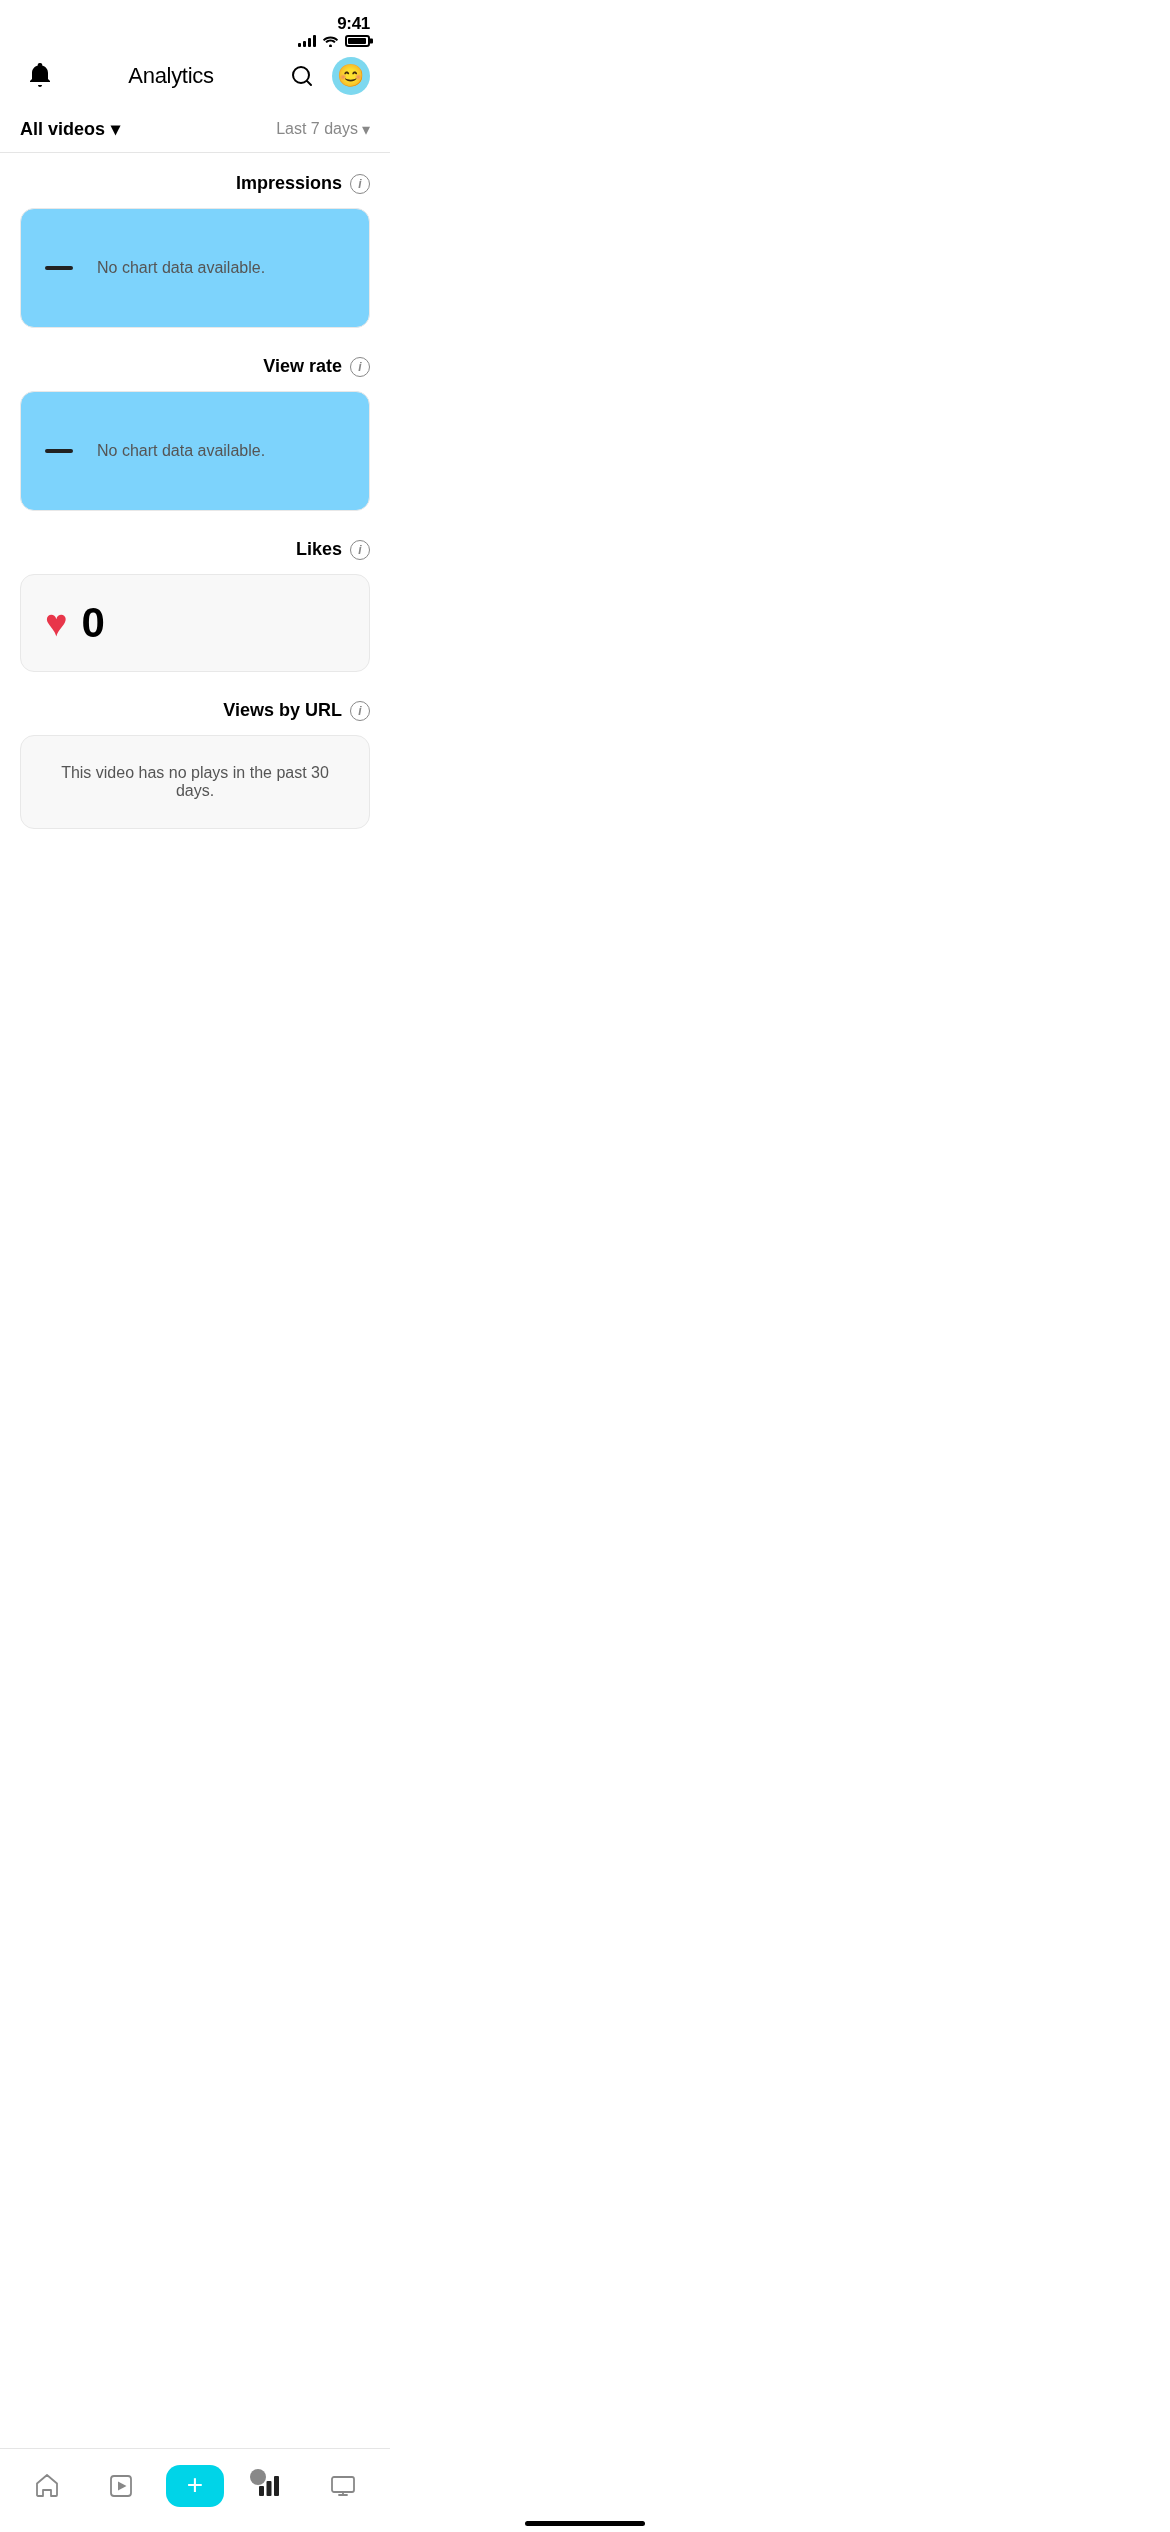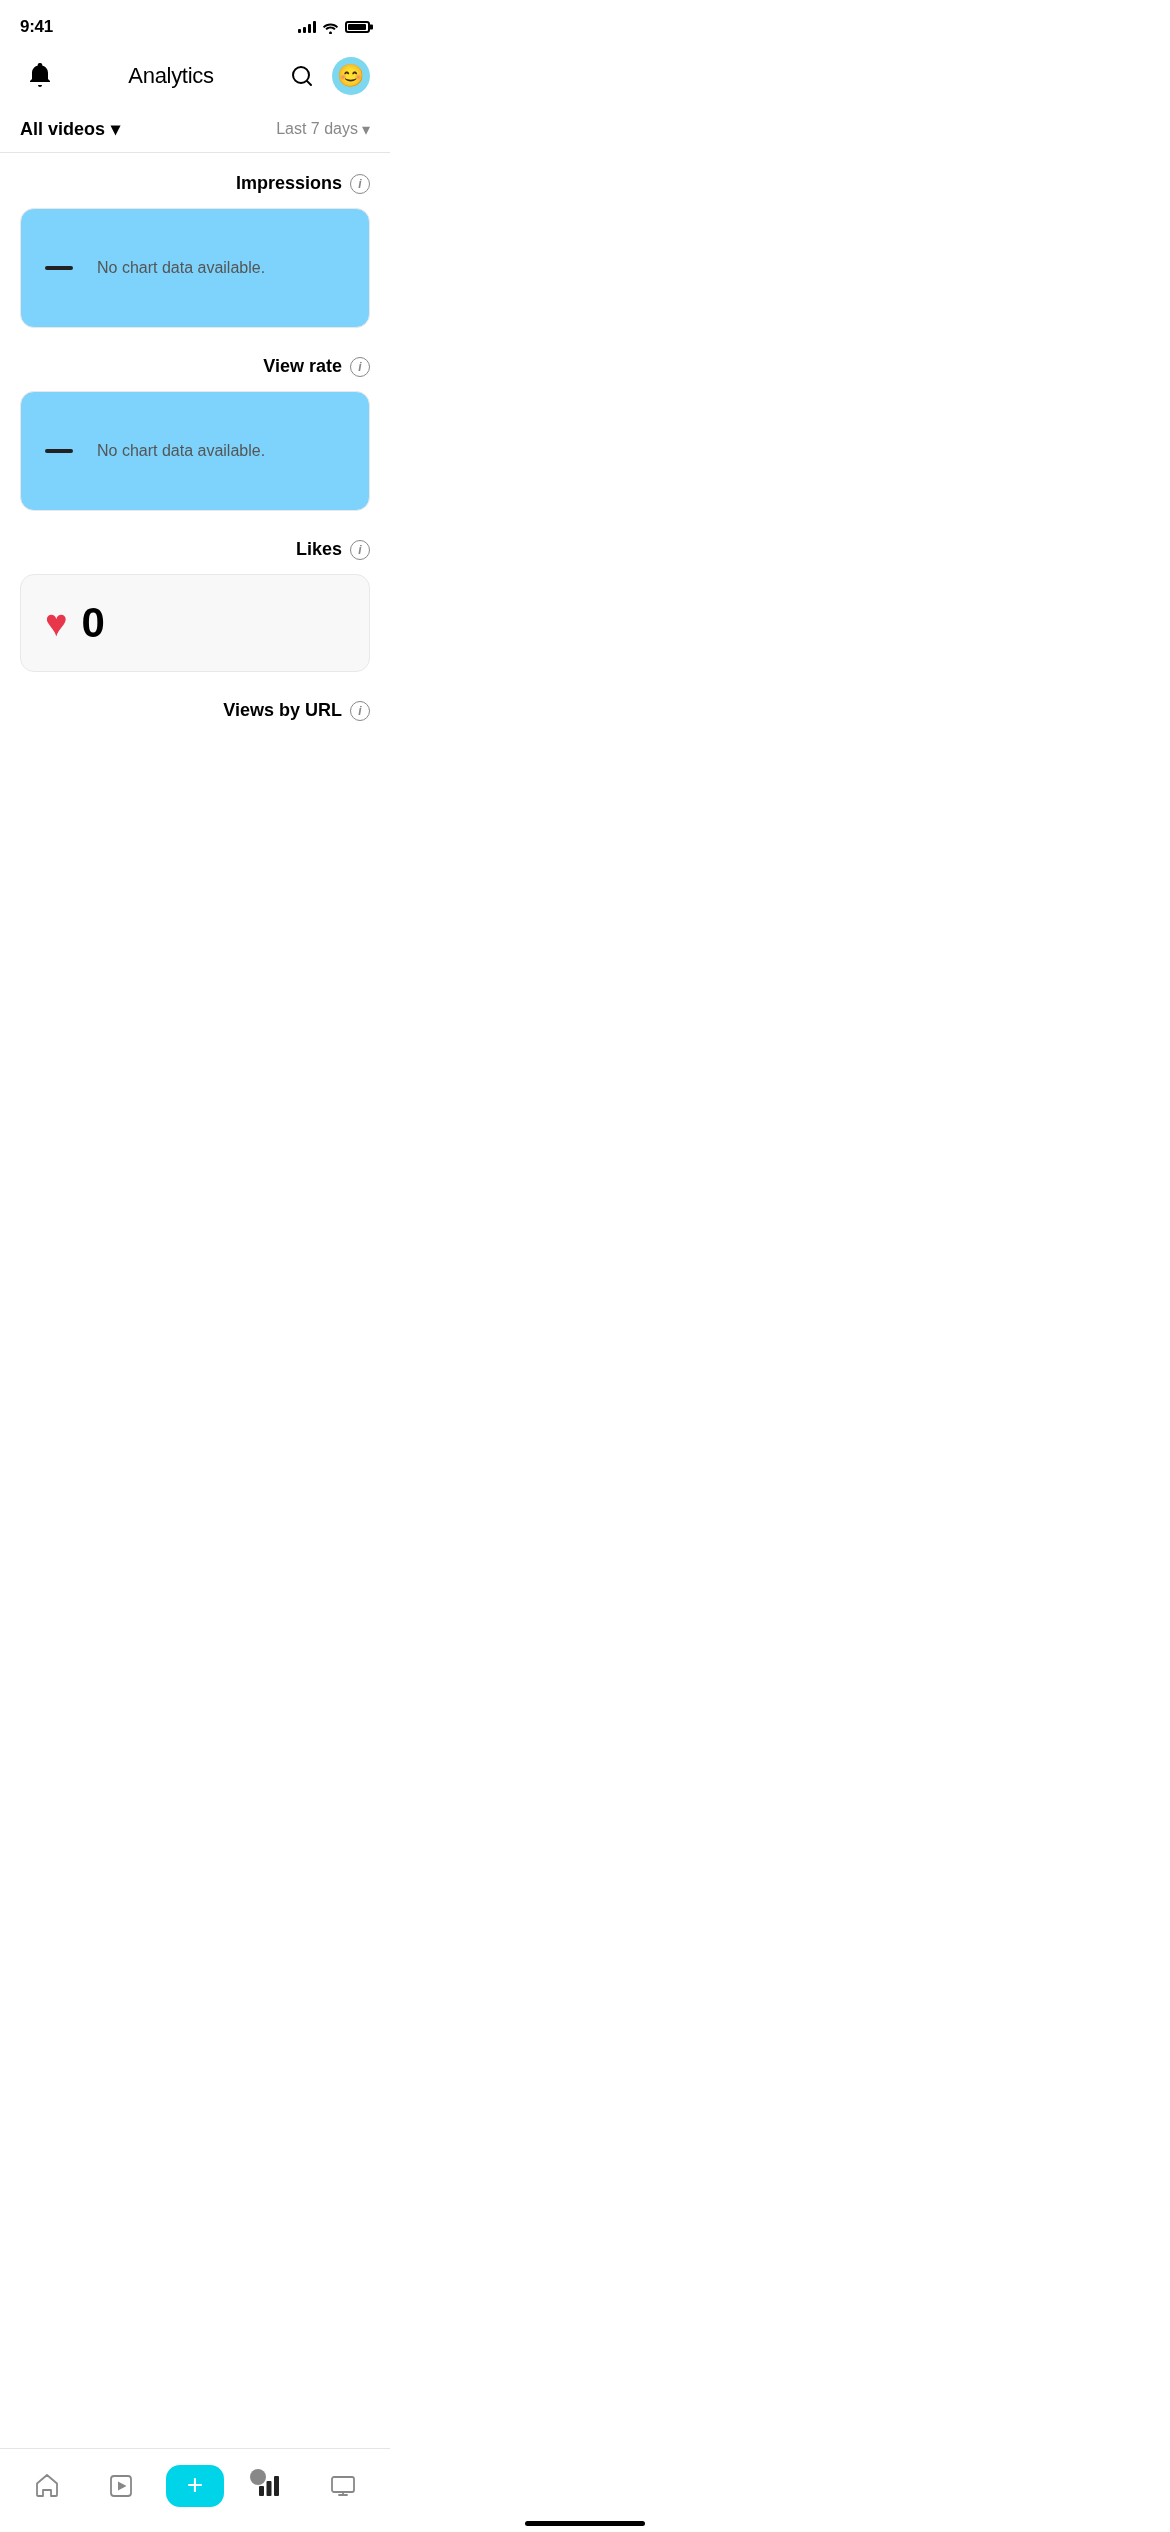--- a/index.html
+++ b/index.html
@@ -11,23 +11,24 @@
       width: 390px;
       min-height: 844px;
       overflow-x: hidden;
       position: relative;
     }
 
     
     .status-bar {
       display: flex;
       justify-content: space-between;
-      align-items: center;
+      align-items: flex-end;
       padding: 14px 20px 8px 20px;
       height: 48px;
+      flex-direction: column;
     }
 
     .status-time {
       font-size: 17px;
       font-weight: 600;
       letter-spacing: -0.3px;
     }
 
     .status-icons {
       display: flex;
@@ -410,20 +411,23 @@
       <span class="heart-icon">♥</span>
       <span class="likes-count">0</span>
     </div>
   </div>
 
   <div class="section">
     <div class="section-header">
       <span class="section-title">Views by URL</span>
       <div class="info-icon">i</div>
     </div>
+    <div class="url-card">
+      <span class="url-card-text">This video has no plays in the past 30 days.</span>
+    </div>
   </div>
 
 </div>
 
 <div class="tab-bar">
 
   <div class="tab-item">
     <svg width="26" height="26" viewBox="0 0 26 26" fill="none" xmlns="http://www.w3.org/2000/svg">
       <path d="M3 10.5L13 2L23 10.5V22C23 22.55 22.55 23 22 23H17V17H9V23H4C3.45 23 3 22.55 3 22V10.5Z" stroke="#888" stroke-width="1.8" fill="none" stroke-linejoin="round"></path>
     </svg>

